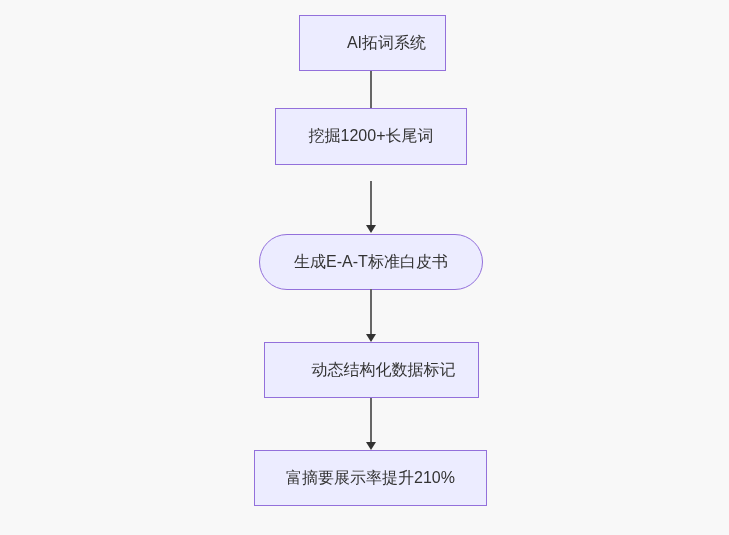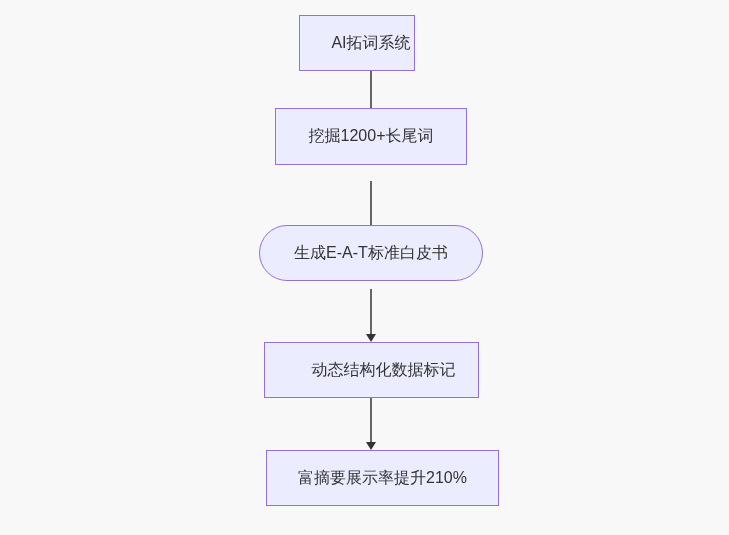--- a/index.html
+++ b/index.html
@@ -24,25 +24,25 @@
     background: #ececff;
     border: 1px solid #9370db;
     color: #333333;
     font-size: 16px;
     display: flex;
     align-items: center;
     justify-content: center;
     text-align: center;
     white-space: nowrap;
   }
-  .n1 { left: 299px; top: 15px;  width: 116px; height: 56px; padding-left: 28px; }
+  .n1 { left: 299px; top: 15px;  width: 147px; height: 56px; padding-left: 28px; }
   .n2 { left: 275px; top: 108px; width: 192px; height: 57px; }
-  .n3 { left: 259px; top: 225px; width: 224px; height: 56px; border-radius: 28px; }
+  .n3 { left: 259px; top: 234px; width: 224px; height: 56px; border-radius: 28px; }
   .n4 { left: 264px; top: 342px; width: 215px; height: 56px; padding-left: 24px; }
-  .n5 { left: 254px; top: 450px; width: 233px; height: 56px; margin-left: 12px; }
+  .n5 { left: 254px; top: 450px; width: 233px; height: 56px; }
 
   .arrow {
     position: absolute;
     width: 12px;
     margin-left: -6px; 
     left: 371px;
   }
   .arrow .line {
     position: absolute;
     left: 5px;

